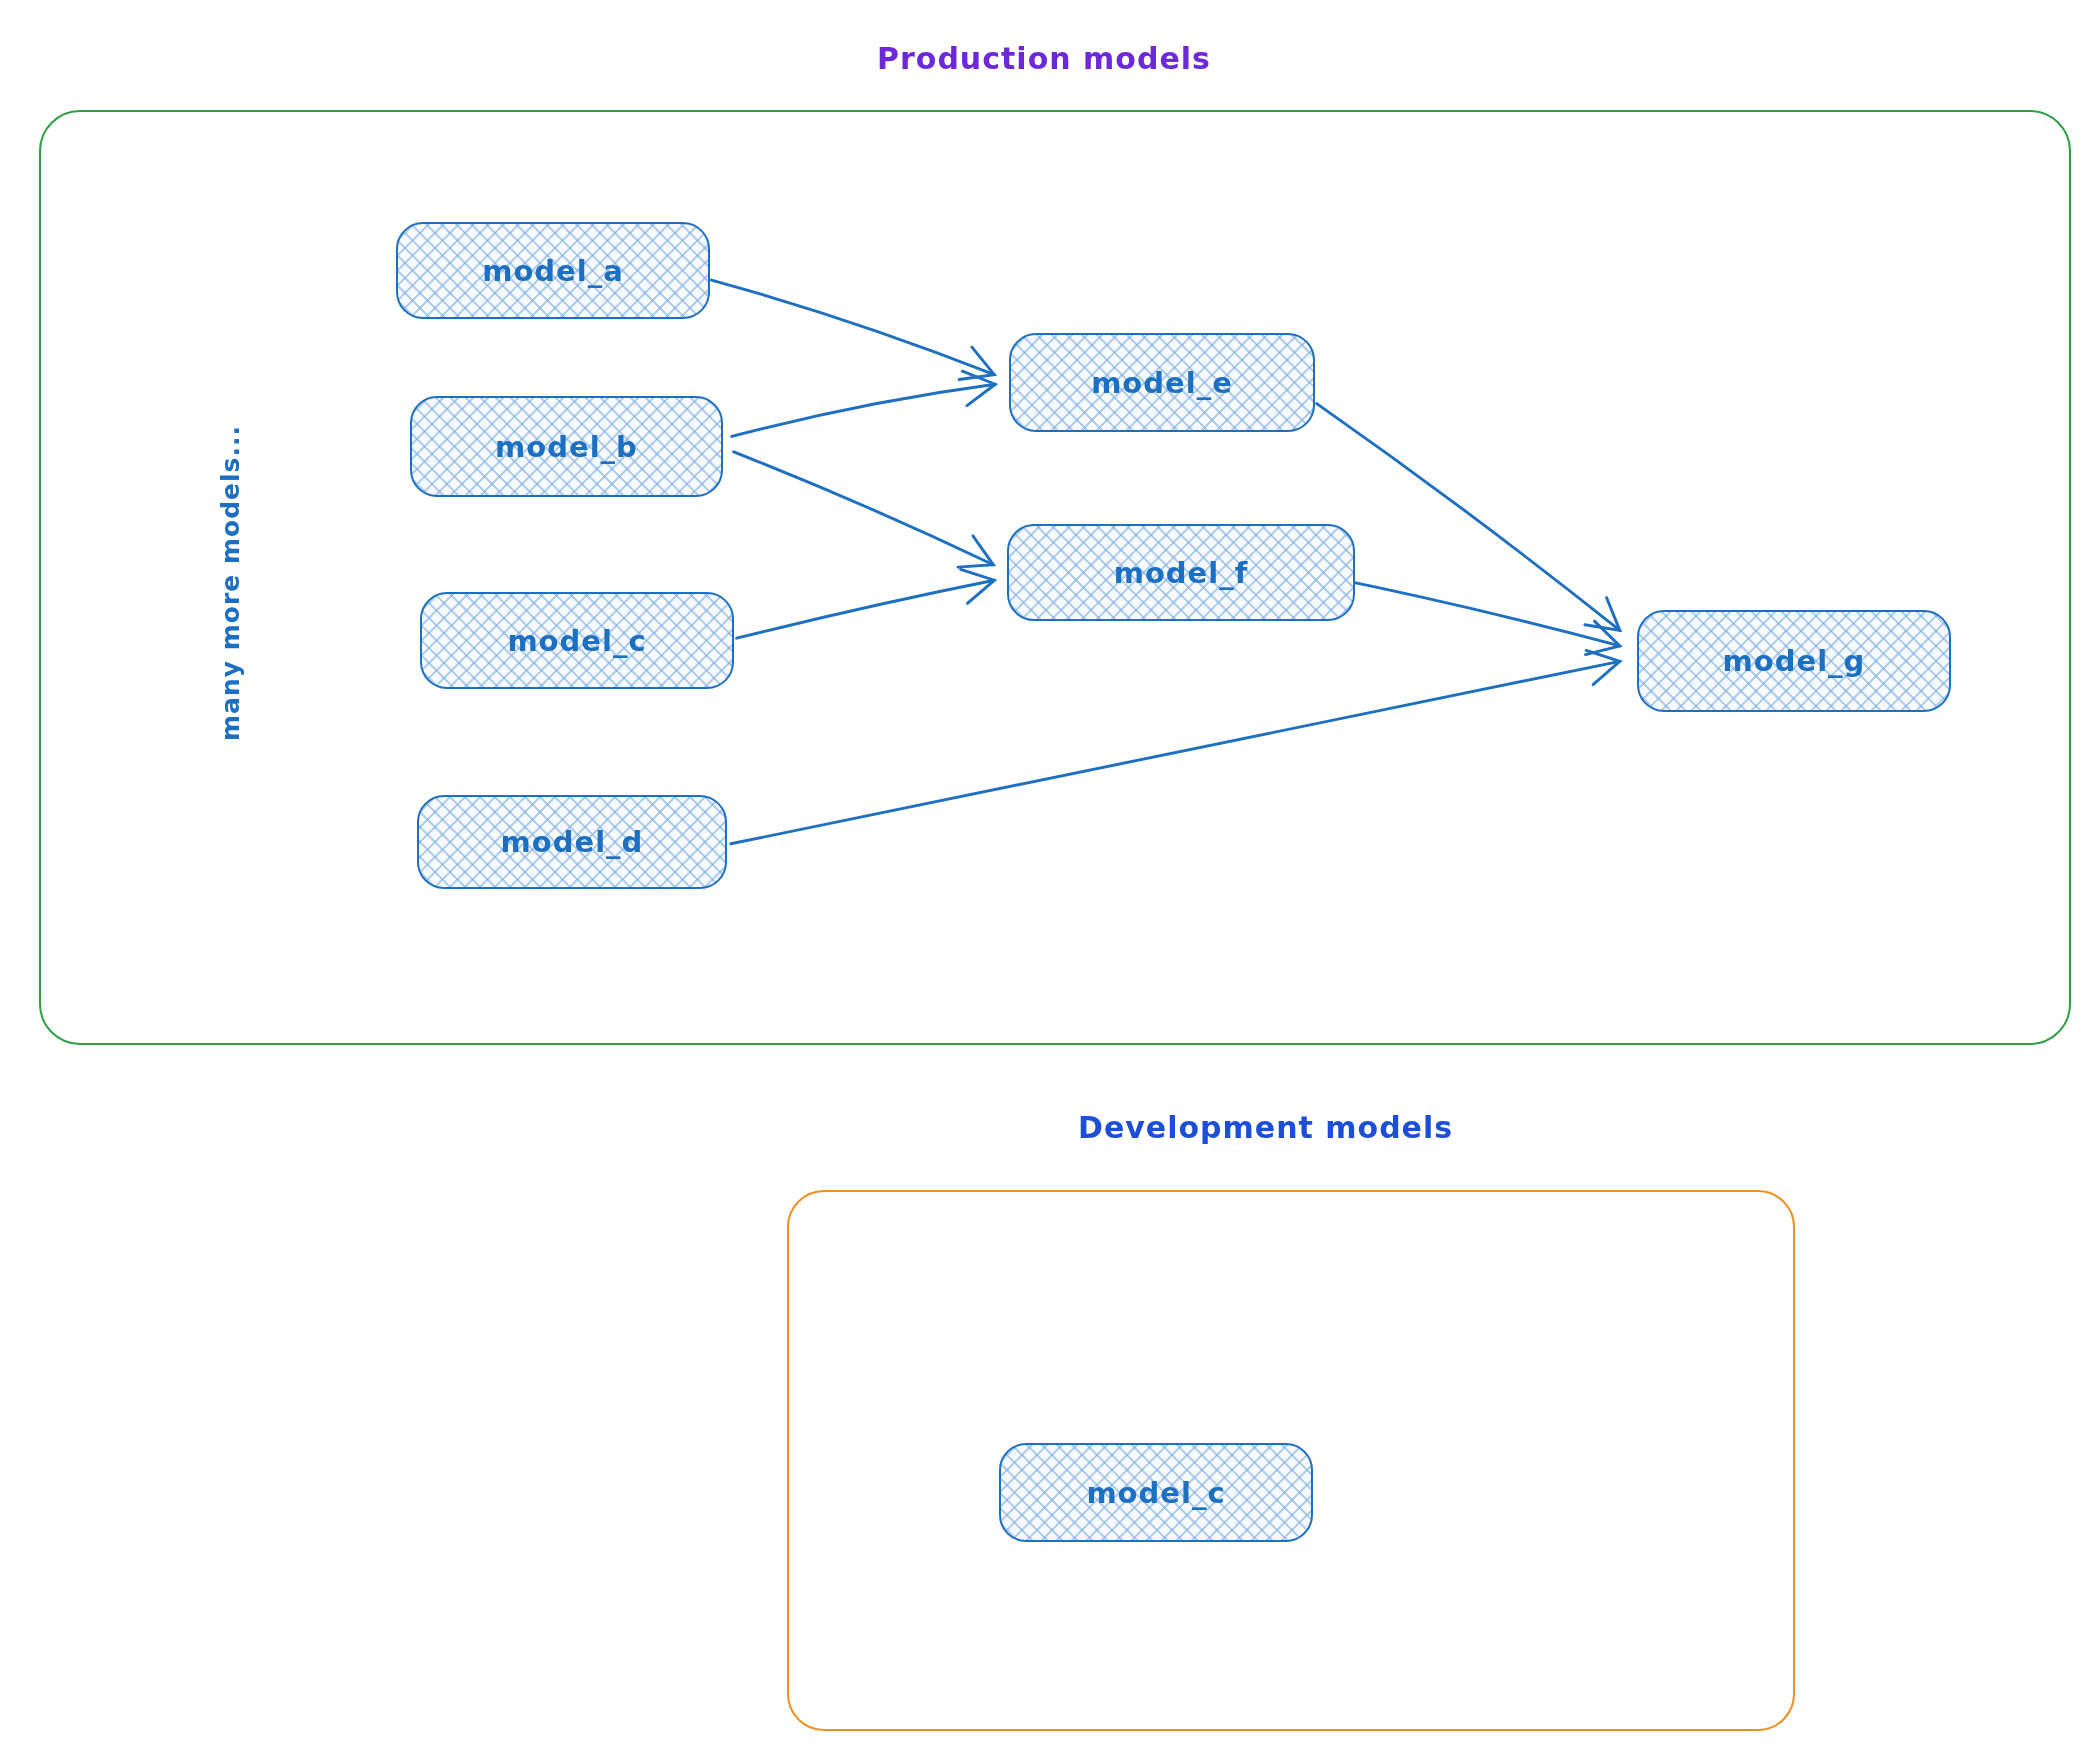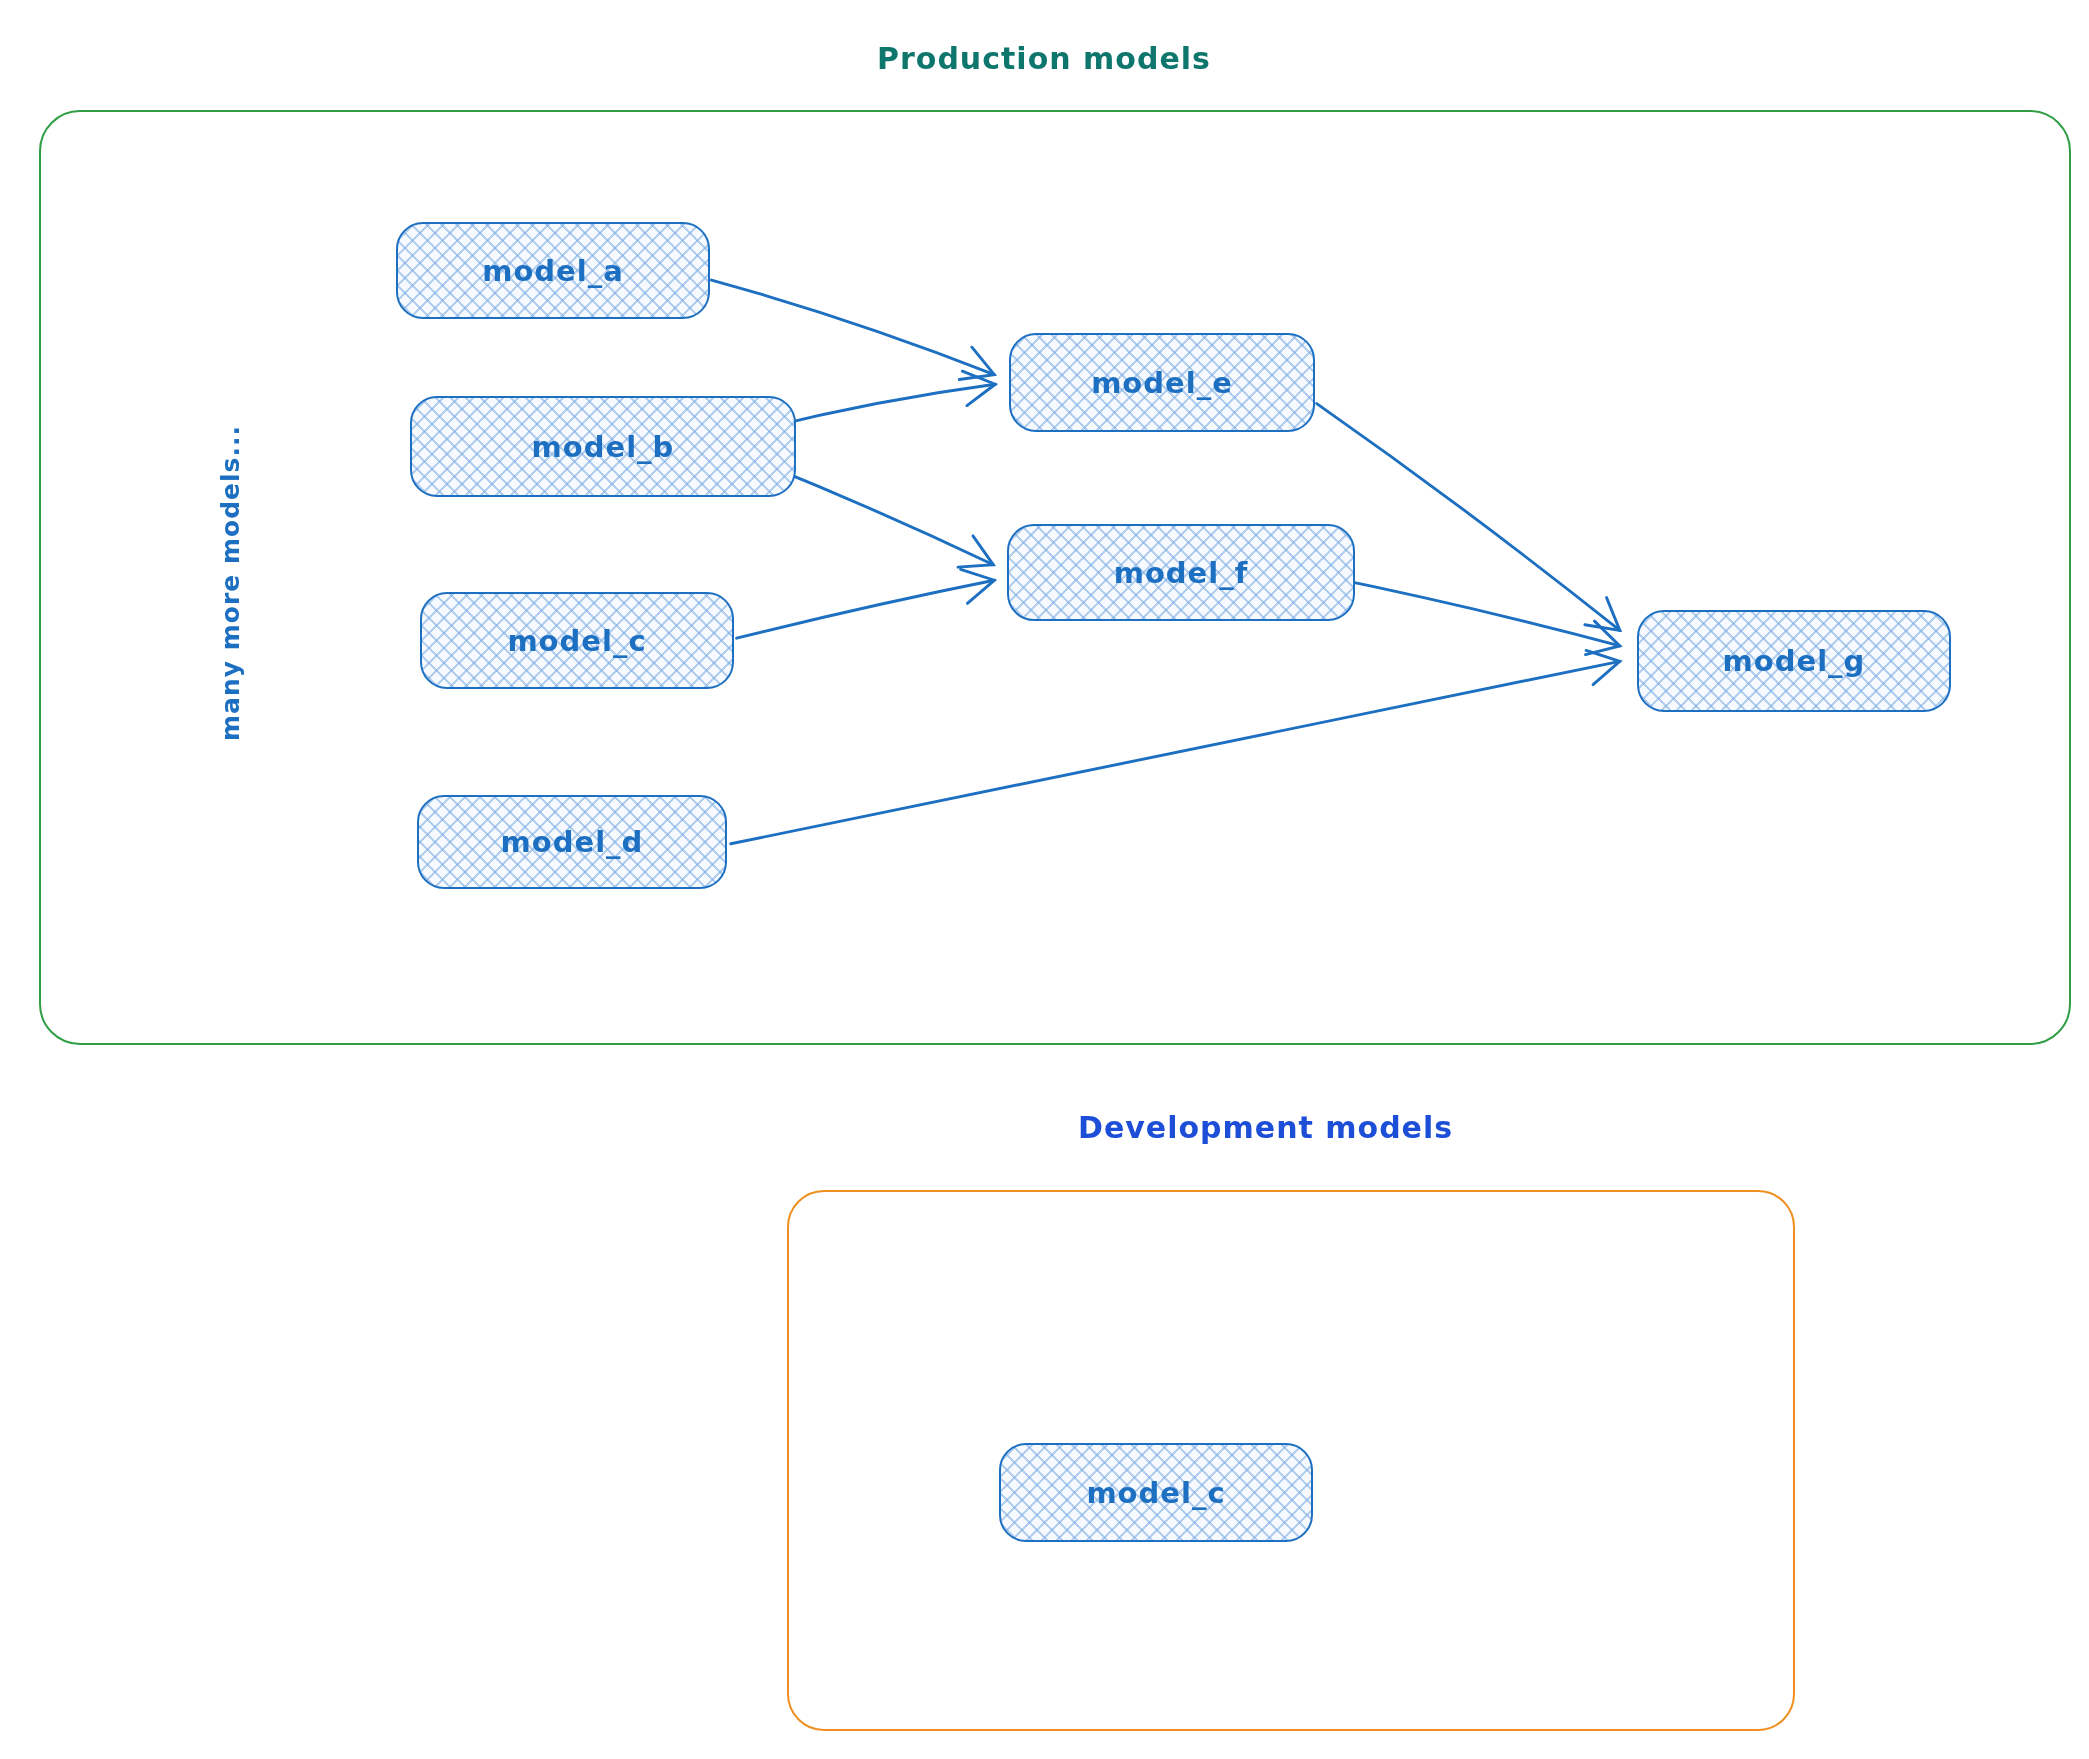--- a/index.html
+++ b/index.html
@@ -30,21 +30,21 @@
     border-color: #ee8f1f;
     border-radius: 37px;
   }
   .group-title {
     position: absolute;
     font-size: 30px;
     font-weight: bold;
     letter-spacing: 1px;
     white-space: nowrap;
   }
-  .title-production { left: 877px; top: 41px;  color: #0f766e; }
+  .title-production { left: 877px; top: 41px;  color: #6d28d9; }
   .title-development { left: 1078px; top: 1110px; color: #1d4ed8; }
   .side-note {
     position: absolute;
     left: 216px; top: 469px;
     height: 272px;
     writing-mode: vertical-rl;
     transform: rotate(180deg);
     color: #1d6fc1;
     font-size: 25px;
     font-weight: bold;
@@ -63,21 +63,21 @@
     font-size: 29px;
     font-weight: bold;
     letter-spacing: 1px;
     background-color: #f6faff;
     background-image:
       repeating-linear-gradient(45deg,  rgba(125,172,228,0.55) 0 2.1px, transparent 2.1px 10.6px),
       repeating-linear-gradient(135deg, rgba(125,172,228,0.55) 0 2.1px, transparent 2.1px 10.6px);
     box-sizing: border-box;
   }
   .n-model_a { left: 396px;  top: 222px;  width: 314px; height: 97px; align-items: center; }
-  .n-model_b { left: 410px;  top: 396px;  width: 386px; height: 101px; }
+  .n-model_b { left: 410px;  top: 396px;  width: 313px; height: 101px; }
   .n-model_c { left: 420px;  top: 592px;  width: 314px; height: 97px; }
   .n-model_d { left: 417px;  top: 795px;  width: 310px; height:  94px; }
   .n-model_e { left: 1009px; top: 333px;  width: 306px; height: 99px; }
   .n-model_f { left: 1007px; top: 524px;  width: 348px; height: 97px; }
   .n-model_g { left: 1637px; top: 610px;  width: 314px; height: 102px; }
   .n-dev_model_c { left: 999px; top: 1443px; width: 314px; height: 99px; }
   .edges-layer {
     position: absolute;
     left: 0; top: 0;
     width: 2089px; height: 1759px;

